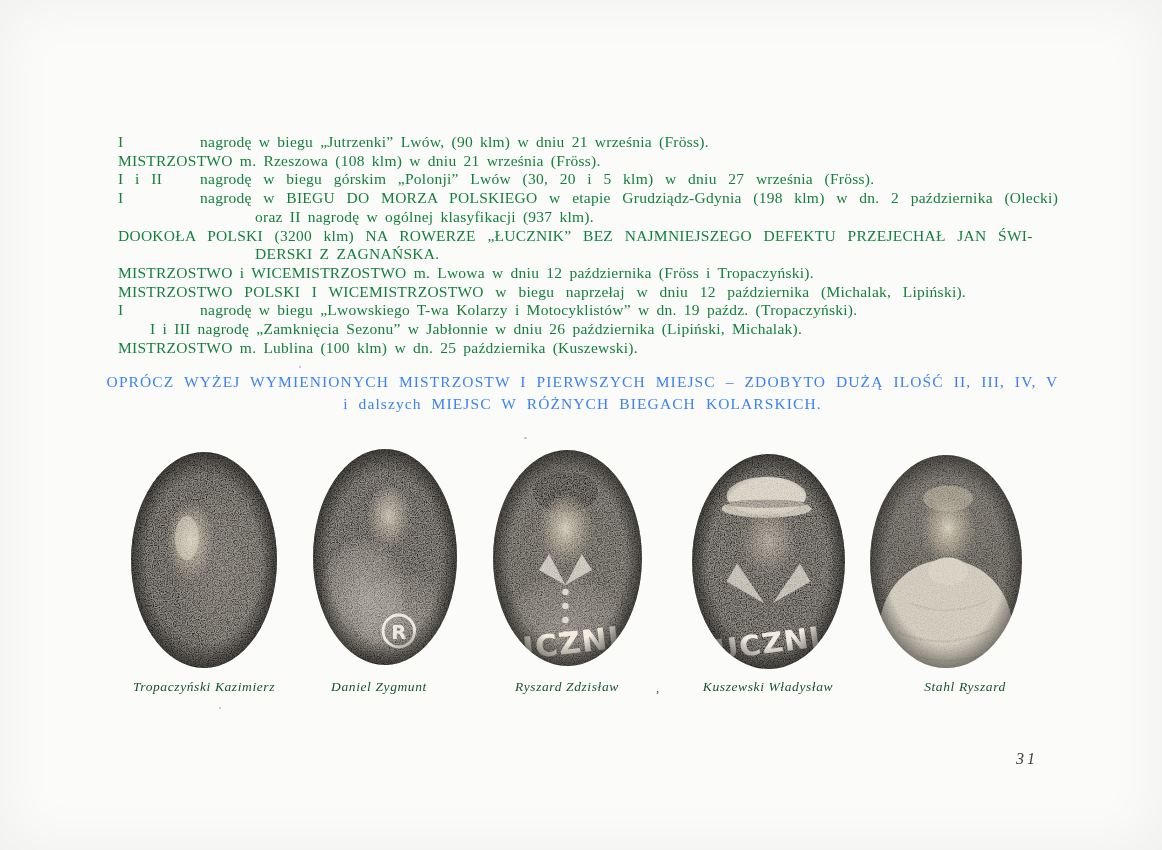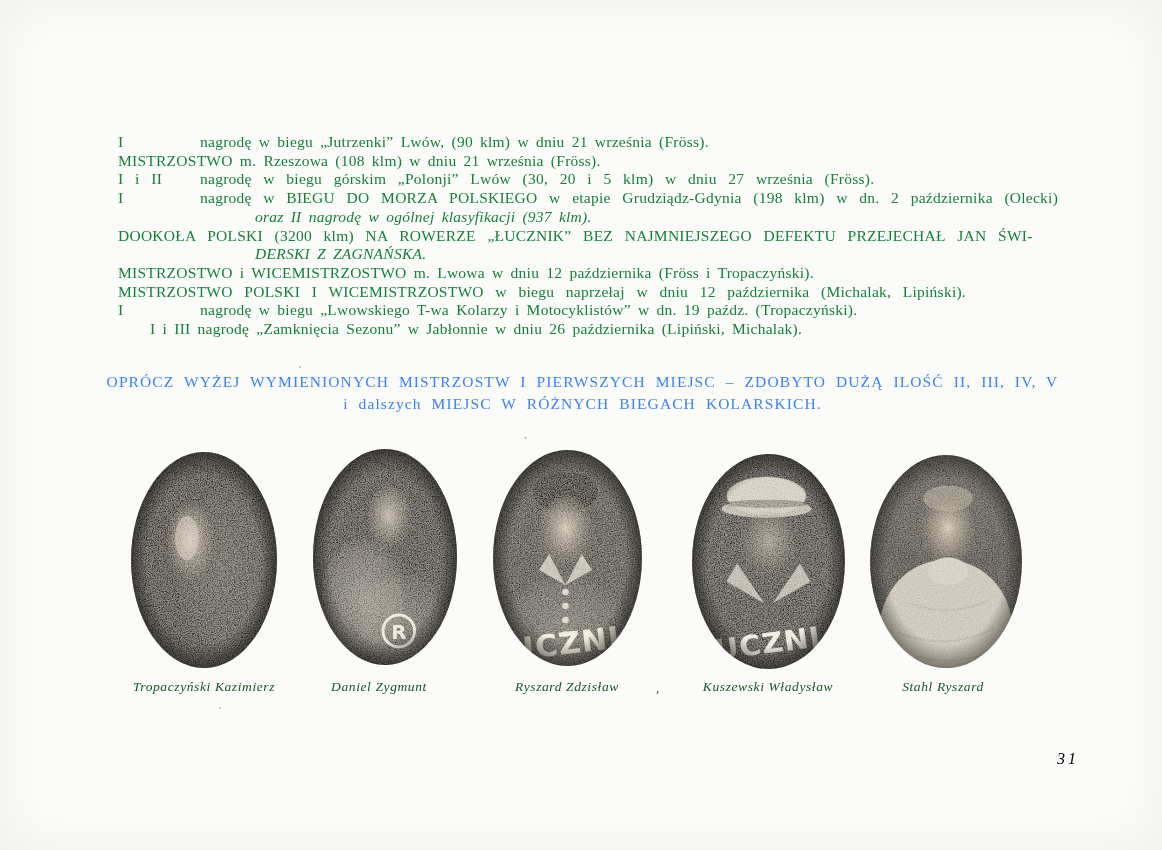--- a/index.html
+++ b/index.html
@@ -11,47 +11,47 @@
   }
   .page{position:absolute;inset:0;box-shadow:inset 0 0 60px rgba(0,0,0,0.05);}
   
   .awards{
     position:absolute;left:118px;top:133px;width:930px;
     font-size:15.5px;line-height:18.7px;
     letter-spacing:0.25px;word-spacing:3px;color:#15803d;
   }
   .award-line{white-space:nowrap;}
   .award-line .lbl{display:inline-block;width:82px;}
-  .award-line.cont{padding-left:137px;font-style:italic;}
+  .award-line.cont{padding-left:137px;}
   .award-line.spread{word-spacing:7.5px;}
   .award-line .runlbl{display:inline;margin-left:32px;}
   
   .summary{
     position:absolute;left:100px;top:371px;width:965px;
     text-align:center;font-size:15.5px;line-height:21.5px;
     letter-spacing:1.1px;word-spacing:5px;color:#3b82f6;
   }
   
   .portrait{position:absolute;}
   .portrait svg{display:block;width:100%;height:100%;}
   .p1{left:130px;top:450px;width:148px;height:220px;}
   .p2{left:312px;top:447px;width:146px;height:220px;}
   .p3{left:492px;top:448px;width:151px;height:220px;}
   .p4{left:691px;top:452px;width:155px;height:219px;}
   .p5{left:869px;top:453px;width:154px;height:217px;}
   .caption{
     position:absolute;top:679px;width:230px;text-align:center;
     font-style:italic;font-size:13.5px;letter-spacing:0.6px;color:#14532d;
   }
-  .c1{left:89px;}  .c2{left:264px;font-style:italic;} .c3{left:452px;} .c4{left:653px;} .c5{left:828px;}
+  .c1{left:89px;}  .c2{left:264px;font-style:italic;} .c3{left:452px;} .c4{left:653px;} .c5{left:850px;}
   .stray{position:absolute;left:656px;top:680px;font-style:italic;font-size:13px;color:#454340;}
   
   .pagenum{
-    position:absolute;left:1057px;top:750px;
-    font-style:italic;font-size:16px;letter-spacing:3px;color:#000000;
+    position:absolute;left:1016px;top:750px;
+    font-style:italic;font-size:16px;letter-spacing:3px;color:#404040;
   }
   .speck{position:absolute;border-radius:50%;background:rgba(40,38,35,0.3);}
   .sp1{left:299px;top:366px;width:2px;height:2px;}
   .sp2{left:524px;top:437px;width:3px;height:2px;}
   .sp3{left:219px;top:707px;width:2px;height:2px;}
   .defs-holder{position:absolute;width:0;height:0;}
 </style>
 </head>
 <body>
 
@@ -93,20 +93,21 @@
       <div class="award-line none"><span class="txt">MISTRZOSTWO m. Rzeszowa (108 klm) w dniu 21 września (Fröss).</span></div>
       <div class="award-line hang spread"><span class="lbl">I i II</span><span class="txt">nagrodę w biegu górskim „Polonji” Lwów (30, 20 i 5 klm) w dniu 27 września (Fröss).</span></div>
       <div class="award-line hang spread"><span class="lbl">I</span><span class="txt">nagrodę w BIEGU DO MORZA POLSKIEGO w etapie Grudziądz-Gdynia (198 klm) w dn. 2 października (Olecki)</span></div>
       <div class="award-line cont"><span class="txt">oraz II nagrodę w ogólnej klasyfikacji (937 klm).</span></div>
       <div class="award-line none spread"><span class="txt">DOOKOŁA POLSKI (3200 klm) NA ROWERZE „ŁUCZNIK” BEZ NAJMNIEJSZEGO DEFEKTU PRZEJECHAŁ JAN ŚWI-</span></div>
       <div class="award-line cont"><span class="txt">DERSKI Z ZAGNAŃSKA.</span></div>
       <div class="award-line none"><span class="txt">MISTRZOSTWO i WICEMISTRZOSTWO m. Lwowa w dniu 12 października (Fröss i Tropaczyński).</span></div>
       <div class="award-line none spread"><span class="txt">MISTRZOSTWO POLSKI I WICEMISTRZOSTWO w biegu naprzełaj w dniu 12 października (Michalak, Lipiński).</span></div>
       <div class="award-line hang"><span class="lbl">I</span><span class="txt">nagrodę w biegu „Lwowskiego T-wa Kolarzy i Motocyklistów” w dn. 19 paźdz. (Tropaczyński).</span></div>
       <div class="award-line run"><span class="runlbl">I i III </span><span class="txt">nagrodę „Zamknięcia Sezonu” w Jabłonnie w dniu 26 października (Lipiński, Michalak).</span></div>
+      <div class="award-line none"><span class="txt">MISTRZOSTWO m. Lublina (100 klm) w dn. 25 października (Kuszewski).</span></div>
     </div>
 
   <div class="summary">
     <div>OPRÓCZ WYŻEJ WYMIENIONYCH MISTRZOSTW I PIERWSZYCH MIEJSC – ZDOBYTO DUŻĄ ILOŚĆ II, III, IV, V</div>
     <div>i dalszych MIEJSC W RÓŻNYCH BIEGACH KOLARSKICH.</div>
   </div>
 
   <div class="portrait p1">
     <svg viewBox="0 0 148 220" preserveAspectRatio="none">
       <g clip-path="url(#clipOval)">

